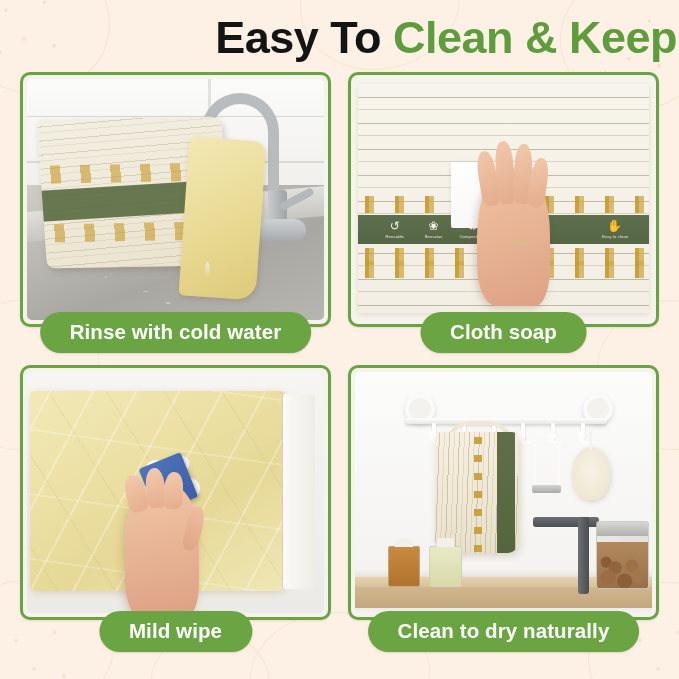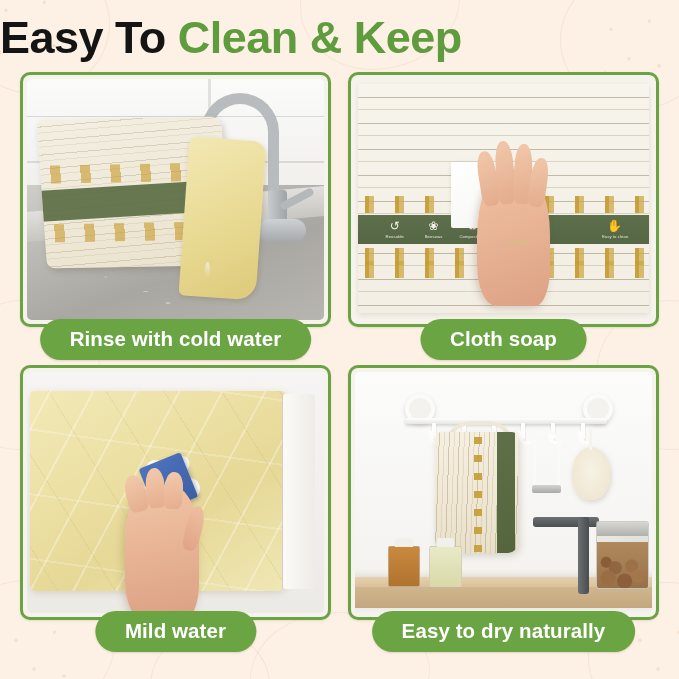--- a/index.html
+++ b/index.html
@@ -35,21 +35,21 @@
       radial-gradient(circle at 30% 35%, rgba(214,184,152,.45) 0 1.5px, transparent 2px),
       radial-gradient(circle at 62% 28%, rgba(214,184,152,.45) 0 1.5px, transparent 2px),
       radial-gradient(circle at 45% 60%, rgba(214,184,152,.45) 0 1.5px, transparent 2px),
       radial-gradient(circle at 70% 66%, rgba(214,184,152,.45) 0 1.5px, transparent 2px),
       radial-gradient(circle at 25% 72%, rgba(214,184,152,.45) 0 1.5px, transparent 2px);
   }
 
   
   .heading {
     position:absolute; top:14px; left:0; width:677px;
-    text-align:left;
+    text-align:right;
     font-size:45px;
     font-weight:700;
     letter-spacing:-0.5px;
     line-height:1.05;
     white-space:nowrap;
     z-index:5;
   }
   .heading .dark { color:#141414; }
   .heading .green { color:#5f9c3e; }
 
@@ -95,21 +95,21 @@
     color:#fff;
     border-radius:22px;
     font-size:20.5px;
     font-weight:700;
     text-align:center;
     padding:8px 30px 9px;
     white-space:nowrap;
     box-shadow:0 1px 2px rgba(130,105,80,.22);
     letter-spacing:.1px;
   }
-  .cell.c1 .pill, .cell.c2 .pill { bottom:0; }
+  .cell.c1 .pill, .cell.c2 .pill { bottom:7px; }
   .cell.c3 .pill, .cell.c4 .pill { bottom:3px; }
 
   
   
   
   .p1 { background:linear-gradient(#f4f4f2 0%, #eceae6 44%, #d8d6d2 46%, #cfcdc9 100%); }
   .p1 .tile-wall {
     position:absolute; left:0; top:0; width:100%; height:47%;
     background:
       linear-gradient(#fbfbfa, #f0efec);
@@ -621,21 +621,21 @@
         <div class="suds"></div>
         <div class="sponge"></div>
         <div class="hand">
           <span class="knuckle k1"></span>
           <span class="knuckle k2"></span>
           <span class="knuckle k3"></span>
           <span class="thumb"></span>
         </div>
       </div>
     </div>
-    <div class="pill">Mild water</div>
+    <div class="pill">Mild wipe</div>
   </div>
 
   <div class="cell c4">
     <div class="frame">
       <div class="photo p4">
         <div class="wall"></div>
         <div class="shelf"></div>
         <div class="suction left"></div>
         <div class="suction right"></div>
         <div class="rail"></div>
@@ -657,16 +657,16 @@
         <div class="tap">
           <span class="arm"></span>
           <span class="post"></span>
         </div>
         <div class="jar">
           <span class="nuts"></span>
           <span class="lid"></span>
         </div>
       </div>
     </div>
-    <div class="pill">Easy to dry naturally</div>
+    <div class="pill">Clean to dry naturally</div>
   </div>
 
 </div>
 
 </body></html>

